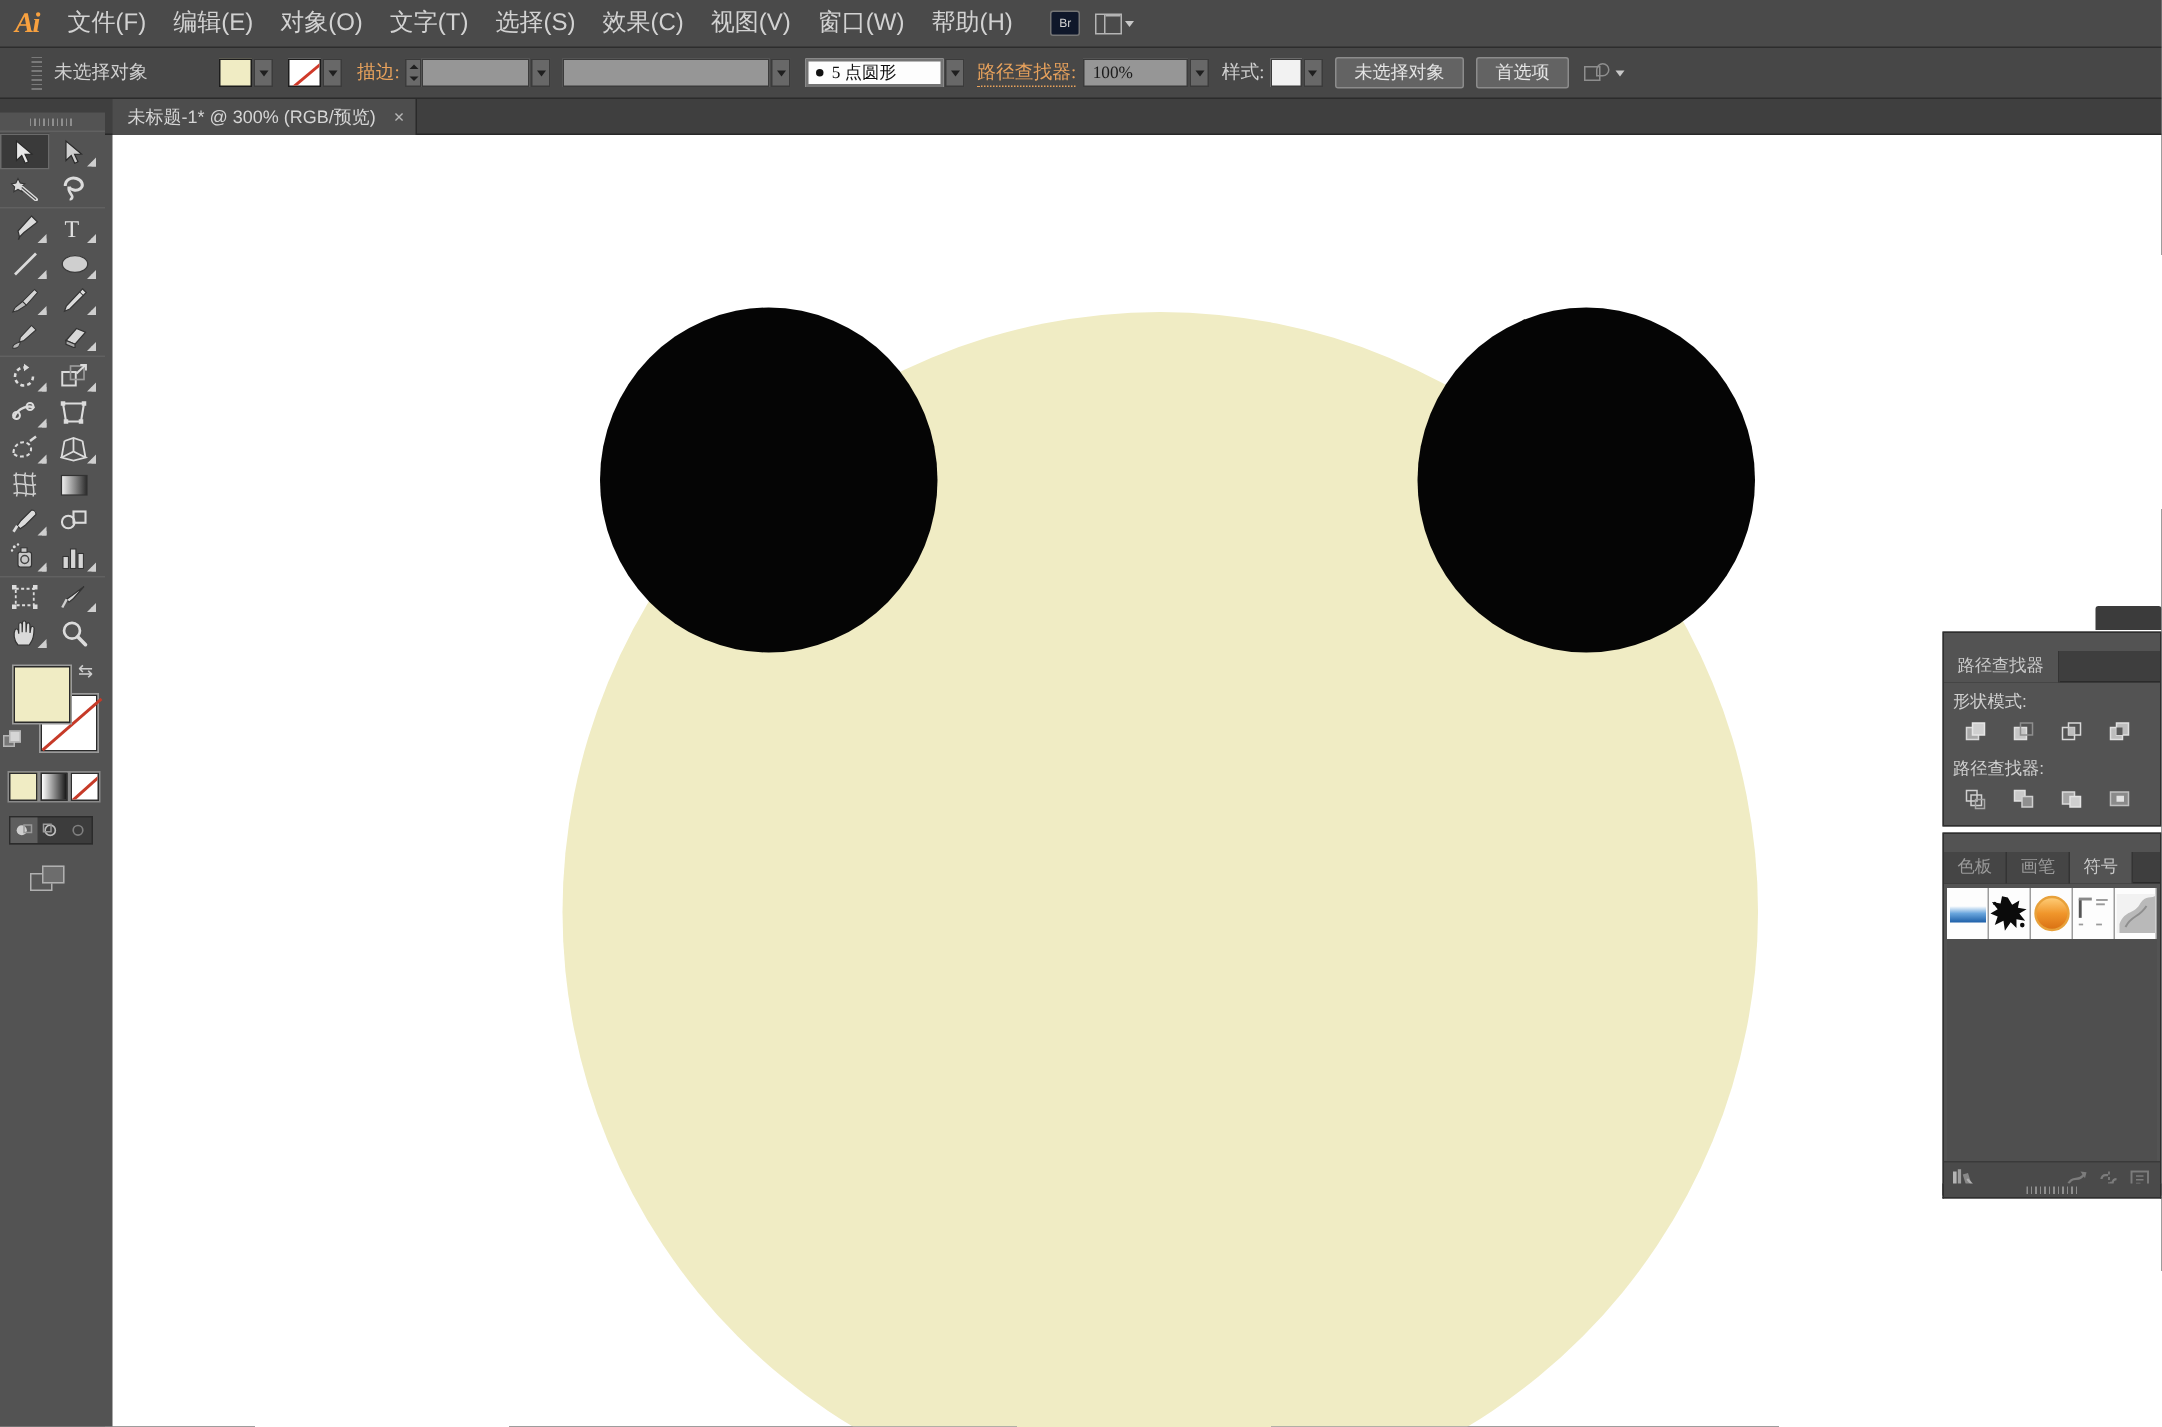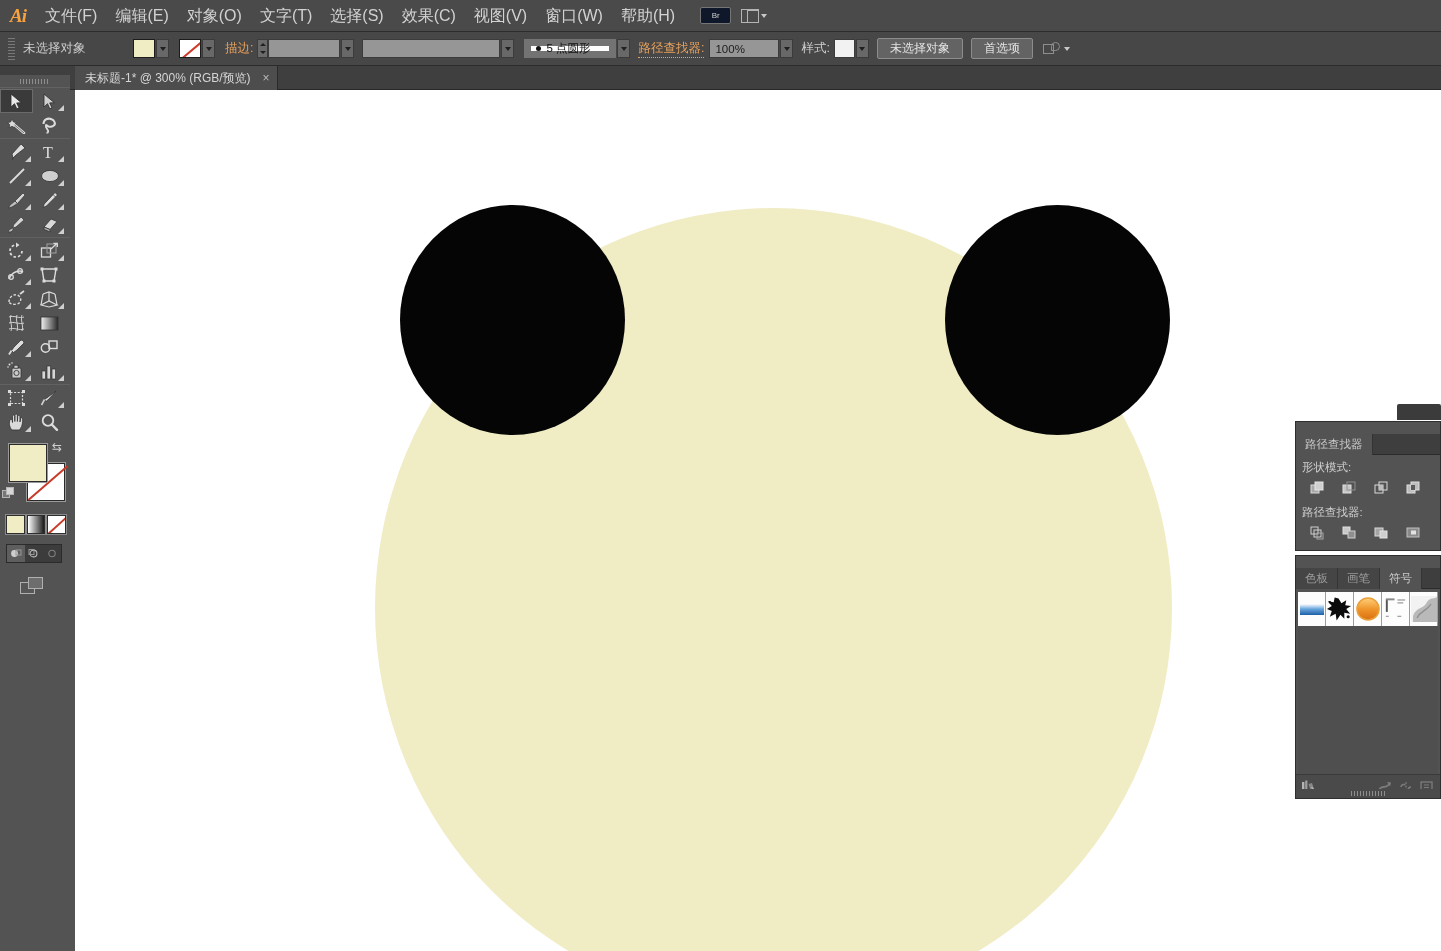--- a/index.html
+++ b/index.html
@@ -22,39 +22,39 @@
     width:36px; height:32px; display:flex; align-items:center; justify-content:center;
     color:#f8a13f; font-size:19px; font-weight:bold; font-style:italic;
     letter-spacing:-1px; font-family:"Liberation Serif",serif;
   }
   .menu-item{
     padding:0 9px; height:32px; line-height:32px;
     color:#d2d2d2; font-size:16px; white-space:nowrap; cursor:default;
   }
   .menu-right{ margin-left:16px; display:flex; align-items:center; gap:10px; }
   .br-btn{
-    width:31px;height:17px;background:#0f172a;border:1px solid #757575;border-radius:2px;
+    width:20px;height:17px;background:#0f172a;border:1px solid #757575;border-radius:2px;
     color:#d0d0d0;font-size:8px;display:flex;align-items:center;justify-content:center;
   }
   .ws-btn{ display:flex; align-items:center; gap:2px;}
   .ws-ico{
     width:18px;height:14px;border:1px solid #b4b4b4;background:#4a4a4a;
     display:flex;
   }
   .ws-ico i{display:block;border-right:1px solid #b4b4b4;height:100%;}
   .ws-ico i:first-child{width:6px;}
   .ws-ico i:last-child{border-right:none;flex:1;border-top:1px solid #b4b4b4;}
   .caret{ width:0;height:0;border-left:3.5px solid transparent;border-right:3.5px solid transparent;border-top:4px solid #c8c8c8;}
 
   
   .controlbar{
     position:absolute; left:0; top:32px; width:1441px; height:34px;
     background:#474747;
     border-bottom:1px solid #2b2b2b;
-    display:flex; align-items:center; padding-left:8px;
+    display:flex; align-items:center; padding-left:21px;font-family:Liberation Serif, serif;
   }
   .gripper{ width:7px;height:22px;
     background:repeating-linear-gradient(to bottom,#8a8a8a 0 1px,transparent 1px 3px);
     margin-right:8px; opacity:.75;}
   .sel-label{ color:#cfcfcf; font-size:12.5px; width:110px; }
   .swatch-fill{
     width:22px;height:19px;background:#f0ecc4;border:1px solid #1c1c1c;
   }
   .swatch-none{
     width:22px;height:19px;background:#ffffff;border:1px solid #1c1c1c;position:relative;overflow:hidden;
@@ -78,21 +78,21 @@
   }
   .spin i{width:0;height:0;border-left:3px solid transparent;border-right:3px solid transparent;}
   .spin i.up{border-bottom:3.5px solid #1f1f1f;}
   .spin i.dn{border-top:3.5px solid #1f1f1f;}
   .field-grey{
     height:19px;background:#969696;border:1px solid #3b3b3b;
     display:flex;align-items:center;
   }
   .field-grey .val{font-size:11.5px;color:#1c1c1c;padding:0 5px;}
   .field-white{
-    height:19px;background:#fdfdfd;border:7px solid #737373;
+    height:19px;background:#fdfdfd;border:2px solid #737373;
     display:flex;align-items:center;padding:0 5px;gap:5px;
   }
   .field-white .val{font-size:11.5px;color:#101010;}
   .dot{width:5px;height:5px;border-radius:50%;background:#111;}
   .btn-grey{
     height:21px;background:#636363;border:1px solid #8c8c8c;border-radius:2px;
     color:#e4e4e4;font-size:12px;display:flex;align-items:center;justify-content:center;
     padding:0 12px; margin-left:8px;
   }
   .anchor-ico{width:16px;height:13px;position:relative;opacity:.55;}

